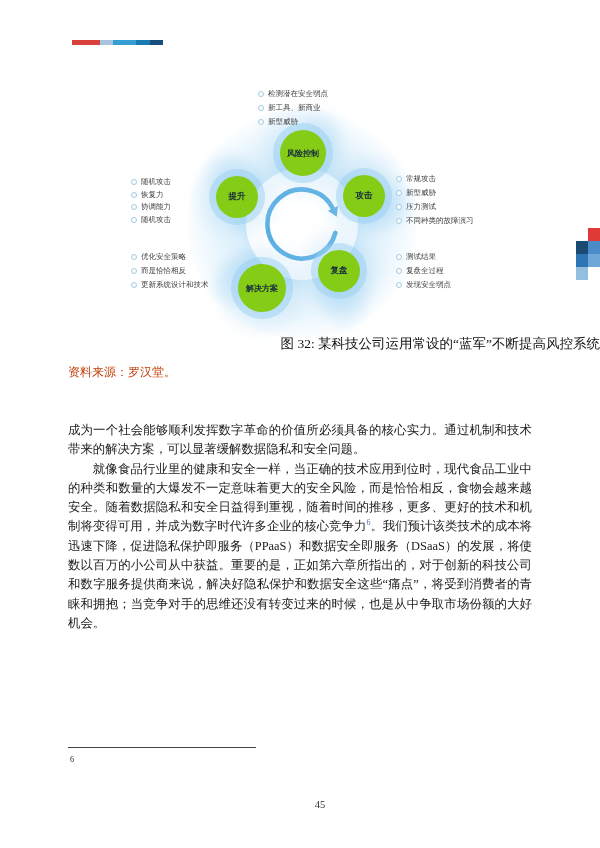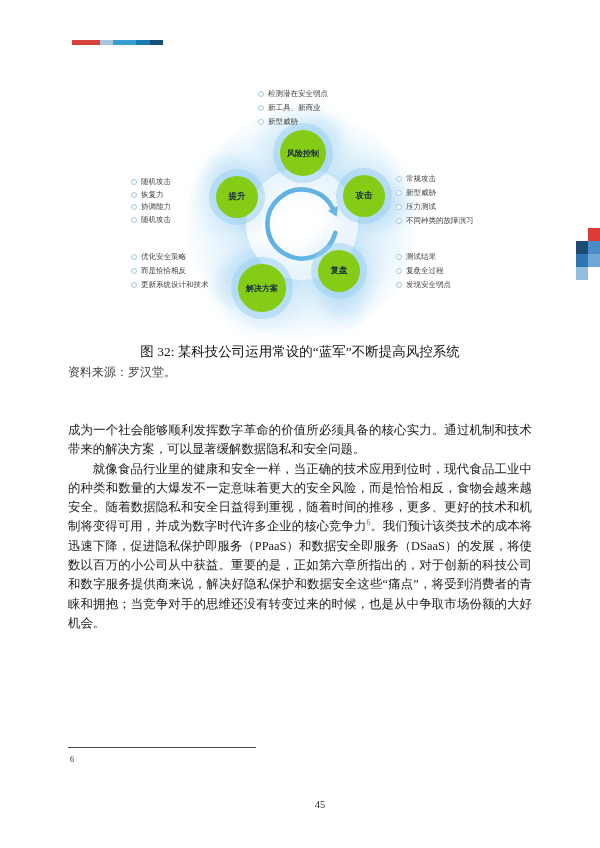--- a/index.html
+++ b/index.html
@@ -47,22 +47,22 @@
   .dot{width:4px;height:4px;border:1.5px solid #9ecbe3;border-radius:50%;background:#fff;flex:none;}
   .lt{font-family:"Liberation Sans","DejaVu Sans",sans-serif;font-size:7.5px;color:#3e3e3e;white-space:nowrap;}
   .l-top{left:258px;top:89px;}
   .l-lu{left:131px;top:177px;}
   .l-lu .li{margin-bottom:2.5px;}
   .l-ll{left:131px;top:252px;}
   .l-ru{left:396px;top:174px;}
   .l-rl{left:396px;top:252px;}
 
   
-  .caption{position:absolute;left:0;top:343px;width:600px;text-align:center;font-size:13.5px;color:#111;}
-  .source{position:absolute;left:68px;top:364px;font-size:12px;color:#404040;}
+  .caption{position:absolute;left:0;top:335px;width:600px;text-align:right;font-size:13.5px;color:#111;}
+  .source{position:absolute;left:68px;top:364px;font-size:12px;color:#c2410c;}
 
   
   .body-text{position:absolute;left:68px;top:401px;width:464px;font-size:12.4px;line-height:19.3px;
     text-align:justify;color:#1a1a1a;margin-top:20px;}
   .body-text p{margin:0;}
   .body-text p.indent{text-indent:2em;}
   .fn-ref{color:#4a6fb5;font-size:8px;vertical-align:super;line-height:0;}
 
   
   .fn-rule{position:absolute;left:68px;top:747px;width:188px;border-top:1px solid #444;}

